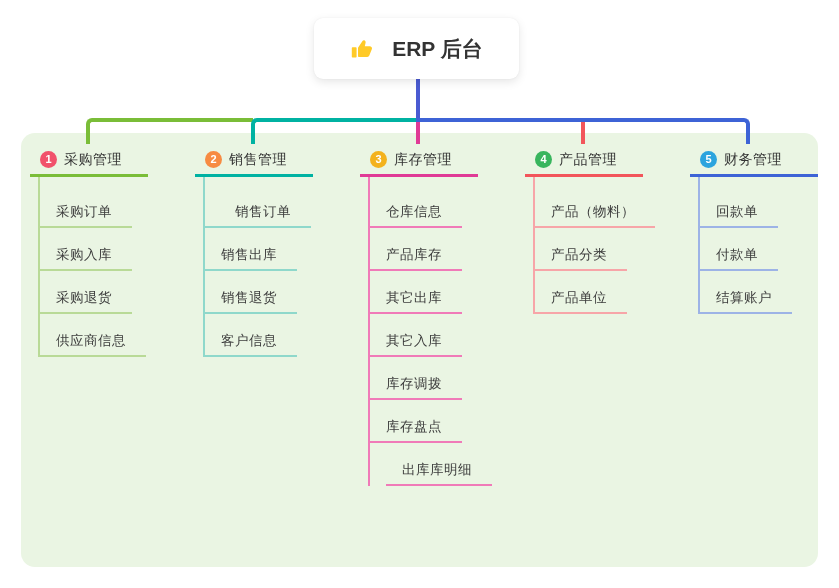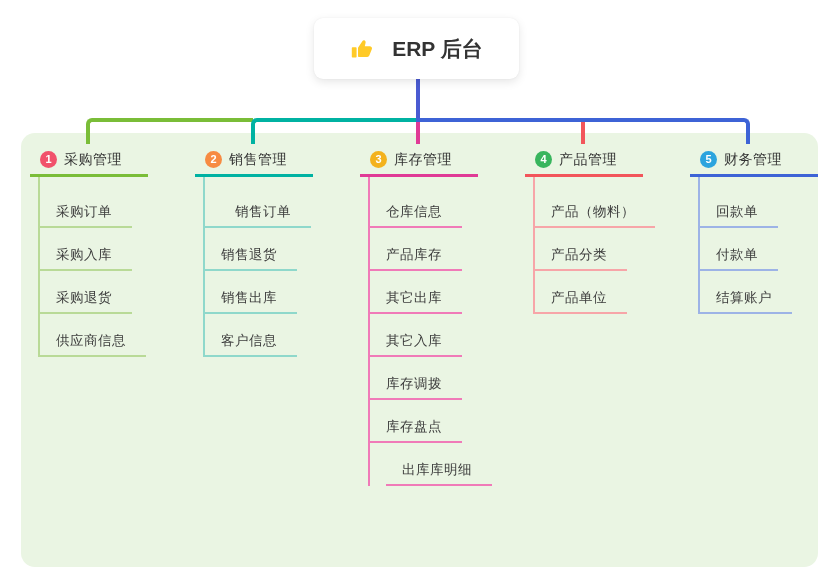--- a/index.html
+++ b/index.html
@@ -99,24 +99,24 @@
       <div class="col" style="left: 195px;">
         <div class="branch-header" style="width: 118px; border-bottom: 3px solid rgb(0, 178, 162);">
           <span class="badge" style="background: rgb(247, 139, 66);">2</span>
           <span class="branch-label">销售管理</span>
         </div>
         <div class="children" style="border-left: 2px solid rgb(143, 216, 203);">
           <div class="child" style="border-bottom: 2px solid rgb(143, 216, 203); padding-left: 30px;">
             <span class="child-label">销售订单</span>
           </div>
           <div class="child" style="border-bottom: 2px solid rgb(143, 216, 203);">
-            <span class="child-label">销售退货</span>
+            <span class="child-label">销售出库</span>
           </div>
           <div class="child" style="border-bottom: 2px solid rgb(143, 216, 203);">
-            <span class="child-label">销售出库</span>
+            <span class="child-label">销售退货</span>
           </div>
           <div class="child" style="border-bottom: 2px solid rgb(143, 216, 203);">
             <span class="child-label">客户信息</span>
           </div>
         </div>
       </div>
       <div class="col" style="left: 360px;">
         <div class="branch-header" style="width: 118px; border-bottom: 3px solid rgb(224, 58, 150);">
           <span class="badge" style="background: rgb(243, 178, 29);">3</span>
           <span class="branch-label">库存管理</span>

